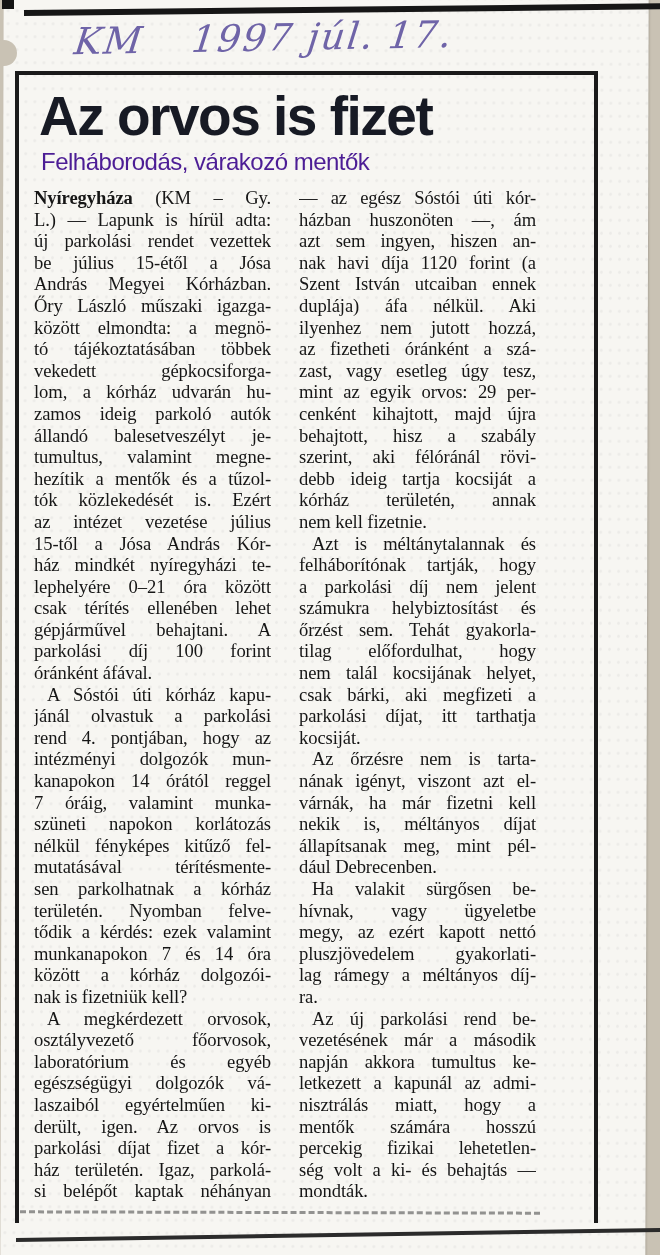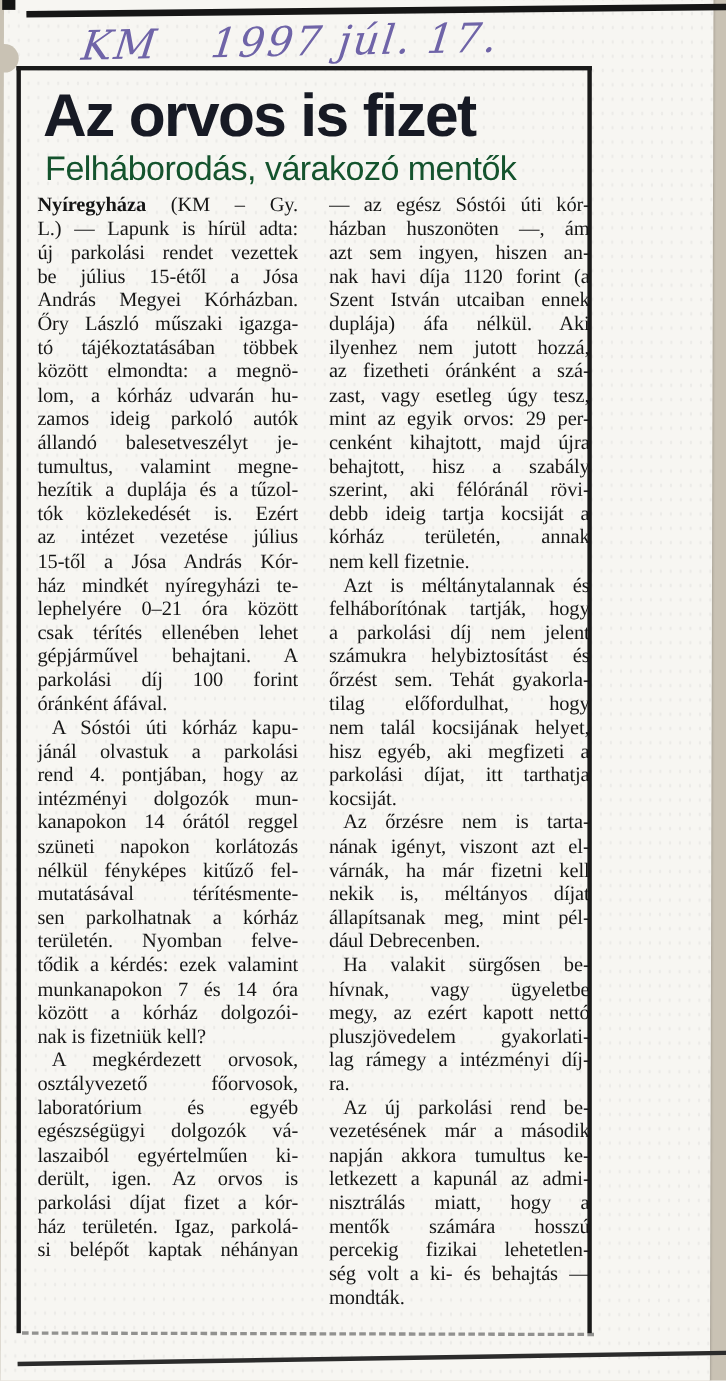--- a/index.html
+++ b/index.html
@@ -34,35 +34,35 @@
   .handwriting{
     position:absolute;left:74px;top:16px;width:440px;height:50px;
     color:#6f64a8;
     font-family:"DejaVu Serif", serif;font-style:italic;
     font-size:37px;letter-spacing:2px;
     transform:rotate(-1.1deg) skewX(-8deg);
     white-space:nowrap;
   }
   .handwriting .hw-date{margin-left:48px;}
   .artbox{
-    position:absolute;left:15px;top:60px;width:523px;height:1152px;
+    position:absolute;left:15px;top:71px;width:583px;height:1152px;
     border:4px solid #1a1a1a;border-bottom:none;
     box-sizing:border-box;
   }
   .headline{
     position:absolute;left:20px;top:14px;width:494px;
     font-family:"Liberation Sans", sans-serif;
     font-weight:700;font-size:55px;line-height:1.0;
     letter-spacing:-1.5px;color:#171a24;white-space:nowrap;
   }
   .subheadline{
     position:absolute;left:22px;top:74px;width:494px;
     font-family:"Liberation Sans", sans-serif;
-    font-weight:400;font-size:31px;line-height:1.05;
-    letter-spacing:-0.5px;color:#14532d;white-space:nowrap;
+    font-weight:400;font-size:24px;line-height:1.05;
+    letter-spacing:-0.5px;color:#4c1d95;white-space:nowrap;
   }
   .columns{
     position:absolute;left:15px;top:112px;width:502px;height:1024px;
     display:flex;gap:28px;
   }
   .col{flex:1 1 0;min-width:0;}
   .line{
     font-family:"Liberation Serif", serif;
     font-size:18.6px;line-height:21.6px;height:21.6px;overflow:hidden;
     color:#161616;
@@ -102,41 +102,43 @@
   <div class="headline">Az orvos is fizet</div>
   <div class="subheadline">Felháborodás, várakozó mentők</div>
   <div class="columns">
     <div class="col">
         <div class="line"><span class="lead-bold">Nyíregyháza</span> (KM – Gy.</div>
         <div class="line">L.) — Lapunk is hírül adta:</div>
         <div class="line">új parkolási rendet vezettek</div>
         <div class="line">be július 15-étől a Jósa</div>
         <div class="line">András Megyei Kórházban.</div>
         <div class="line"><span class="lead-italic">Őry László</span> műszaki igazga-</div>
+        <div class="line">között elmondta: a megnö-</div>
         <div class="line">tó tájékoztatásában többek</div>
-        <div class="line">között elmondta: a megnö-</div>
+        <div class="line">vekedett gépkocsiforga-</div>
         <div class="line">lom, a kórház udvarán hu-</div>
         <div class="line">zamos ideig parkoló autók</div>
         <div class="line">állandó balesetveszélyt je-</div>
         <div class="line">tumultus, valamint megne-</div>
-        <div class="line">hezítik a duplája és a tűzol-</div>
+        <div class="line">hezítik a mentők és a tűzol-</div>
         <div class="line">tók közlekedését is. Ezért</div>
         <div class="line">az intézet vezetése július</div>
         <div class="line">15-től a Jósa András Kór-</div>
         <div class="line">ház mindkét nyíregyházi te-</div>
         <div class="line">lephelyére 0–21 óra között</div>
         <div class="line">csak térítés ellenében lehet</div>
         <div class="line">gépjárművel behajtani. A</div>
         <div class="line">parkolási díj 100 forint</div>
         <div class="line last">óránként áfával.</div>
         <div class="line indent">A Sóstói úti kórház kapu-</div>
         <div class="line">jánál olvastuk a parkolási</div>
         <div class="line">rend 4. pontjában, hogy az</div>
         <div class="line">intézményi dolgozók mun-</div>
         <div class="line">kanapokon 14 órától reggel</div>
+        <div class="line">7 óráig, valamint munka-</div>
         <div class="line">szüneti napokon korlátozás</div>
         <div class="line">nélkül fényképes kitűző fel-</div>
         <div class="line">mutatásával térítésmente-</div>
         <div class="line">sen parkolhatnak a kórház</div>
         <div class="line">területén. Nyomban felve-</div>
         <div class="line">tődik a kérdés: ezek valamint</div>
         <div class="line">munkanapokon 7 és 14 óra</div>
         <div class="line">között a kórház dolgozói-</div>
         <div class="line last">nak is fizetniük kell?</div>
         <div class="line indent">A megkérdezett orvosok,</div>
@@ -166,34 +168,34 @@
         <div class="line">debb ideig tartja kocsiját a</div>
         <div class="line">kórház területén, annak</div>
         <div class="line last">nem kell fizetnie.</div>
         <div class="line indent">Azt is méltánytalannak és</div>
         <div class="line">felháborítónak tartják, hogy</div>
         <div class="line">a parkolási díj nem jelent</div>
         <div class="line">számukra helybiztosítást és</div>
         <div class="line">őrzést sem. Tehát gyakorla-</div>
         <div class="line">tilag előfordulhat, hogy</div>
         <div class="line">nem talál kocsijának helyet,</div>
-        <div class="line">hisz egyéb, aki megfizeti a</div>
+        <div class="line">csak bárki, aki megfizeti a</div>
         <div class="line">parkolási díjat, itt tarthatja</div>
         <div class="line last">kocsiját.</div>
         <div class="line indent">Az őrzésre nem is tarta-</div>
         <div class="line">nának igényt, viszont azt el-</div>
         <div class="line">várnák, ha már fizetni kell</div>
         <div class="line">nekik is, méltányos díjat</div>
         <div class="line">állapítsanak meg, mint pél-</div>
         <div class="line last">dául Debrecenben.</div>
         <div class="line indent">Ha valakit sürgősen be-</div>
         <div class="line">hívnak, vagy ügyeletbe</div>
         <div class="line">megy, az ezért kapott nettó</div>
         <div class="line">pluszjövedelem gyakorlati-</div>
-        <div class="line">lag rámegy a intézményi díj-</div>
+        <div class="line">lag rámegy a méltányos díj-</div>
         <div class="line last">ra.</div>
         <div class="line indent">Az új parkolási rend be-</div>
         <div class="line">vezetésének már a második</div>
         <div class="line">napján akkora tumultus ke-</div>
         <div class="line">letkezett a kapunál az admi-</div>
         <div class="line">nisztrálás miatt, hogy a</div>
         <div class="line">mentők számára hosszú</div>
         <div class="line">percekig fizikai lehetetlen-</div>
         <div class="line">ség volt a ki- és behajtás —</div>
         <div class="line last">mondták.</div>

